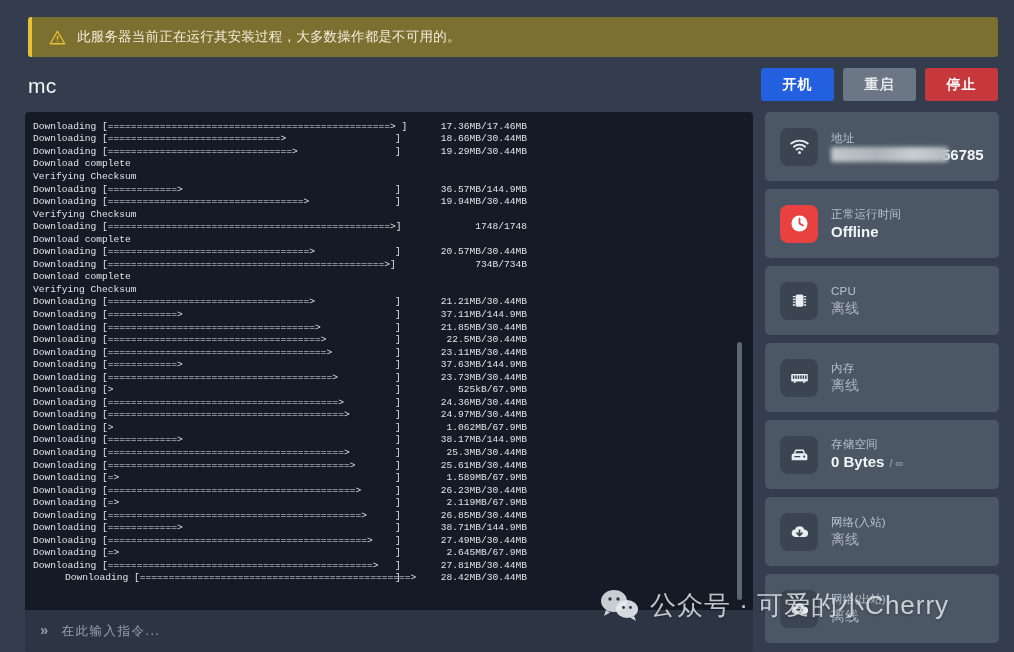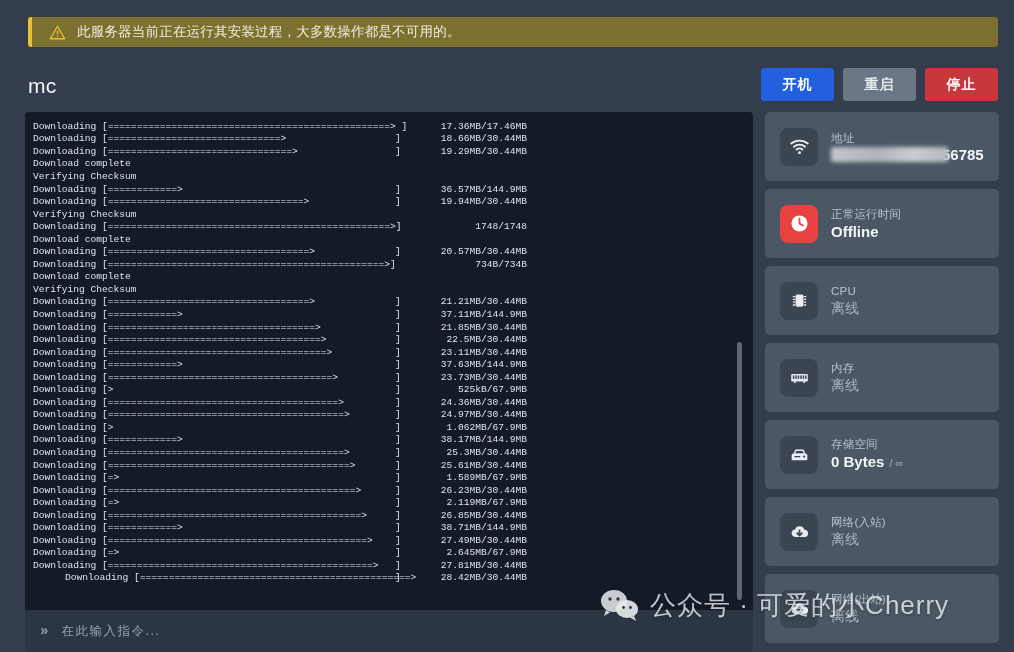--- a/index.html
+++ b/index.html
@@ -6,21 +6,21 @@
   html, body {
     width: 1014px; height: 652px;
     background: #333d4d;
     font-family: "Liberation Sans", sans-serif;
     overflow: hidden;
   }
   .page { position: relative; width: 1014px; height: 652px; background: #333d4d; }
 
   
   .alert {
-    position: absolute; left: 28px; top: 17px; width: 970px; height: 30px;
+    position: absolute; left: 28px; top: 17px; width: 970px; height: 40px;
     background: #7c7030;
     border-left: 4px solid #e8c135;
     border-radius: 3px;
     display: flex; align-items: center; padding-left: 17px;
   }
   .alert-icon { width: 17px; height: 17px; flex: 0 0 auto; margin-right: 11px; }
   .alert-text {
     font-size: 13.5px; color: #f2eddc; letter-spacing: .2px;
     white-space: nowrap;
   }

